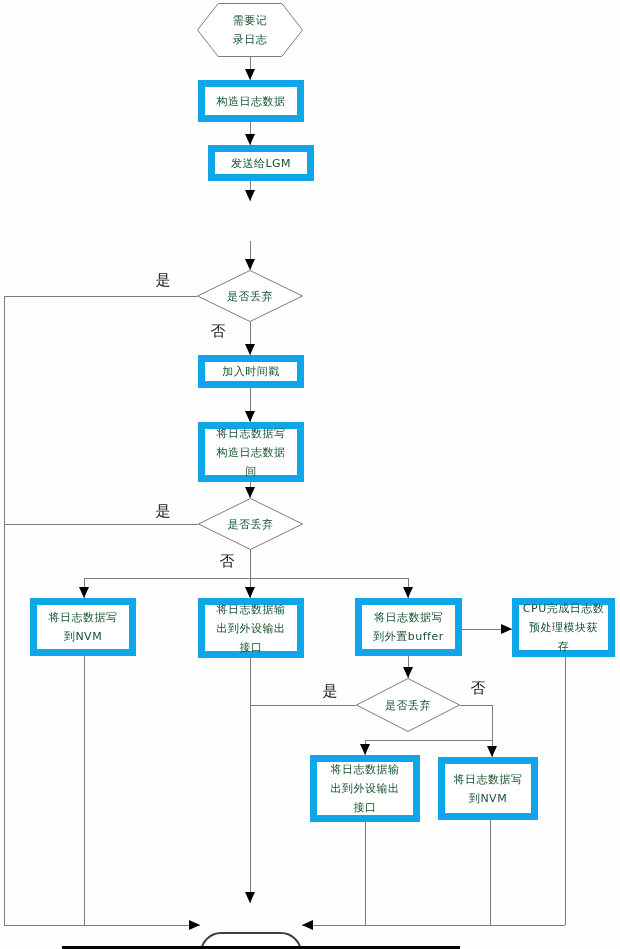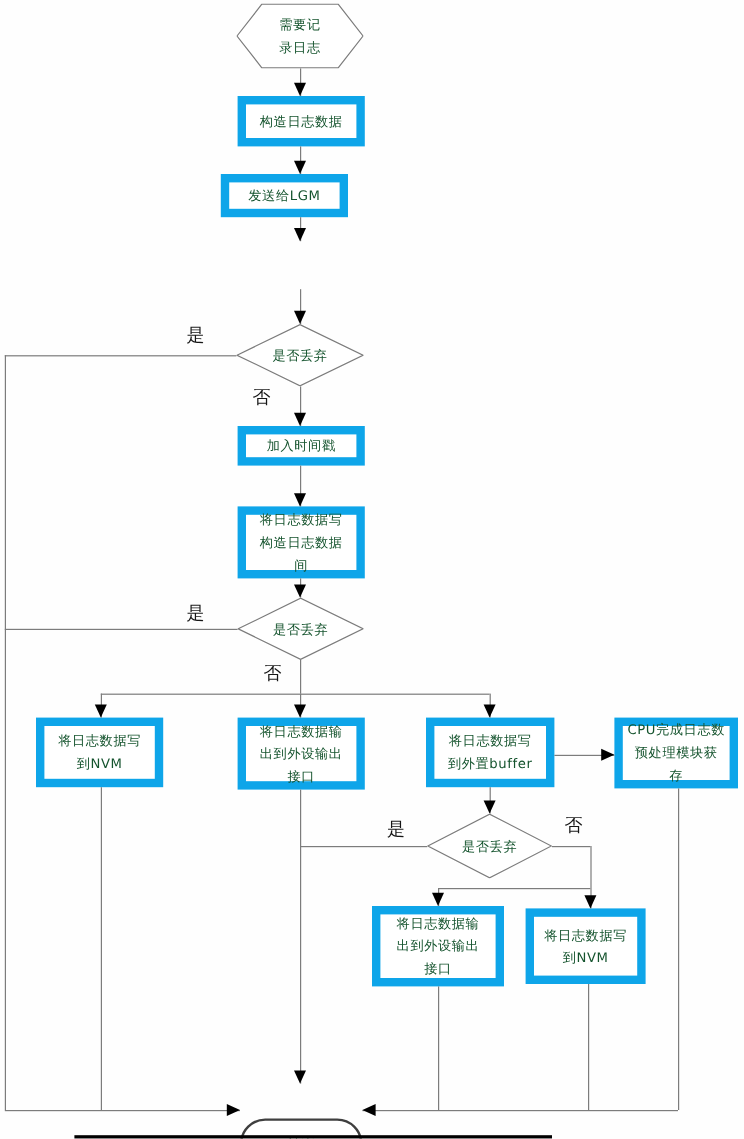--- a/index.html
+++ b/index.html
@@ -45,21 +45,21 @@
       <div class="node-text">
         <div>需要记</div>
         <div>录日志</div>
       </div>
     </div>
     <div class="node proc" style="left: 198px; top: 80px; width: 106px; height: 42px;">
       <div class="node-text">
         <div>构造日志数据</div>
       </div>
     </div>
-    <div class="node proc" style="left: 184px; top: 145px; width: 106px; height: 36px;">
+    <div class="node proc" style="left: 208px; top: 145px; width: 106px; height: 36px;">
       <div class="node-text">
         <div>发送给LGM</div>
       </div>
     </div>
     <div class="node" style="left: 197px; top: 270px; width: 106px; height: 52px;">
       <svg width="106" height="52" class="shape-svg">
         <polygon points="0.5,26 53,0.5 105.5,26 53,51.5" fill="#ffffff" stroke="#7c7c7c" stroke-width="1"></polygon>
       </svg>
       <div class="node-text">
         <div>是否丢弃</div>

